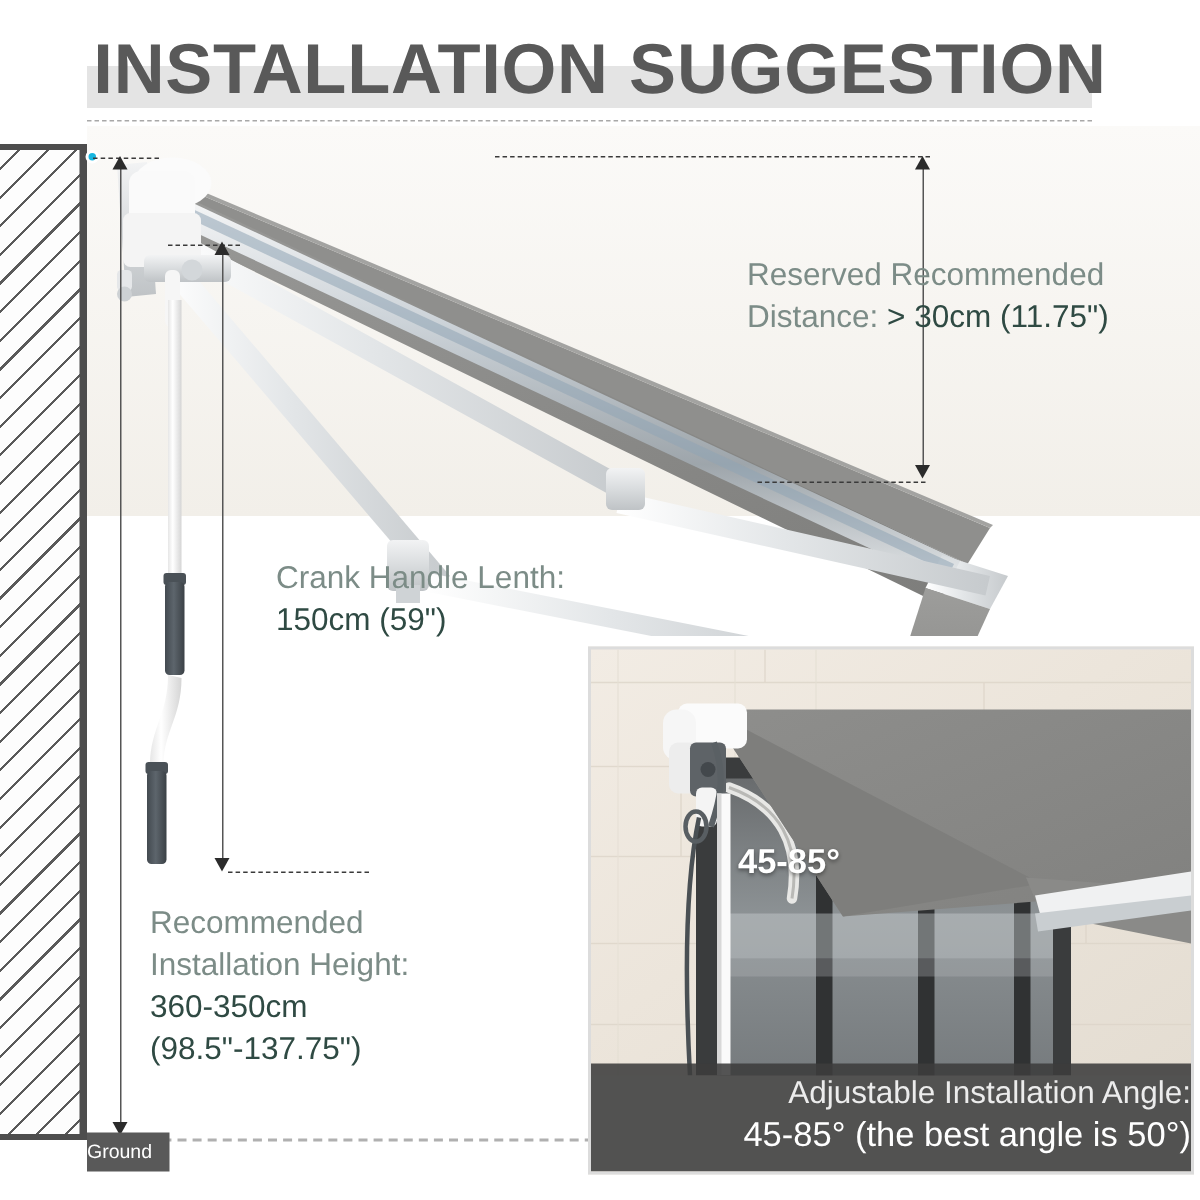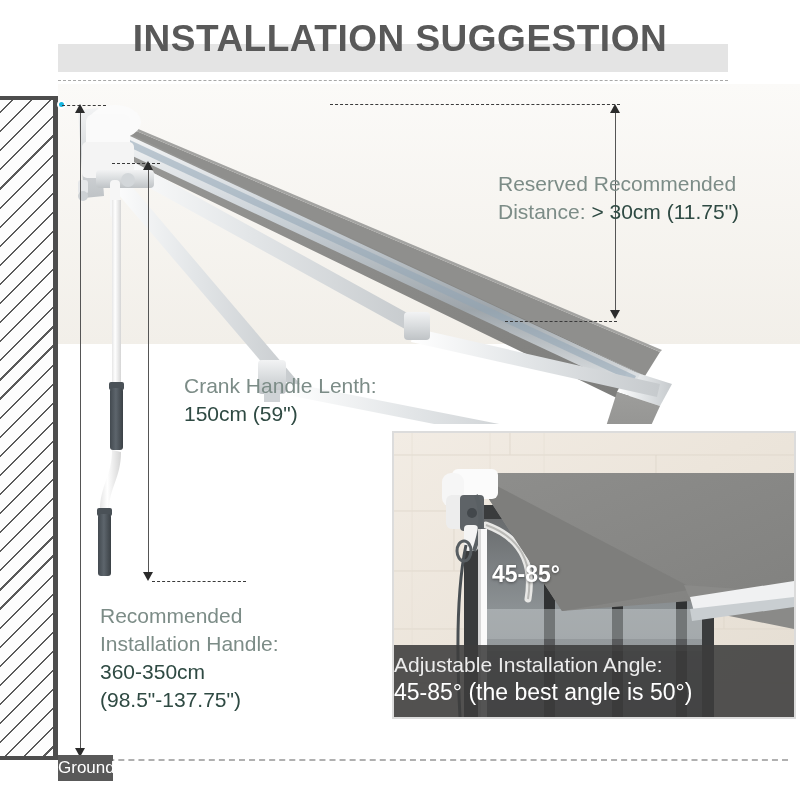--- a/index.html
+++ b/index.html
@@ -3,43 +3,43 @@
 <meta charset="utf-8">
 <style>
   html,body{margin:0;padding:0;background:#fff;}
   body{width:800px;height:800px;position:relative;overflow:hidden;
        font-family:"Liberation Sans",sans-serif;}
 
   
   #title-banner{position:absolute;left:58px;top:44px;width:670px;height:28px;
     background:#e4e4e4;}
   #page-title{position:absolute;left:0;top:18px;width:800px;text-align:center;
-    font-size:37px;letter-spacing:.5px;color:#595959;font-weight:700;
+    font-size:47px;letter-spacing:.5px;color:#595959;font-weight:700;
     font-family:"Liberation Sans",sans-serif;}
   #title-rule{position:absolute;left:58px;top:80px;width:670px;height:0;
     border-top:1px dashed #a8a8a8;}
 
   
   #wall{position:absolute;left:0px;top:96px;width:58px;height:664px;
     background:#fdfdfd;overflow:hidden;}
   #wall-hatch{position:absolute;inset:0;
     background:repeating-linear-gradient(-45deg,
        transparent 0px, transparent 12px,
        #5a5a5a 12px, #5a5a5a 13.5px);}
   #wall-edge{position:absolute;left:53px;top:96px;width:5px;height:664px;
     background:#4d4d4d;}
   #wall-top{position:absolute;left:0;top:96px;width:58px;height:4px;background:#4d4d4d;}
   #wall-bottom{position:absolute;left:0;top:756px;width:58px;height:4px;background:#4d4d4d;}
 
   
   #ground-line{position:absolute;left:58px;top:759px;width:730px;height:0;
     border-top:2px dashed #b0b0b0;}
   #ground-label{position:absolute;left:58px;top:755px;width:55px;height:26px;
-    background:#595959;color:#fff;font-size:17px;line-height:26px;
-    text-align:center;}
+    background:#595959;color:#fff;font-size:13px;line-height:26px;
+    }
 
   
   #awning-art{position:absolute;left:0;top:84px;width:800px;height:340px;}
 
   
   .dim-v{position:absolute;width:0;border-left:1.4px solid #555;}
   .dim-dash-h{position:absolute;height:0;border-top:1.4px dashed #3a3a3a;}
   .arrow-up,.arrow-down{position:absolute;width:0;height:0;
     border-left:5px solid transparent;border-right:5px solid transparent;}
   .arrow-up{border-bottom:9px solid #2b2b2b;}
@@ -50,28 +50,28 @@
   
   .callout{position:absolute;color:#7c8c87;font-size:21px;line-height:28px;
     font-family:"Liberation Sans",sans-serif;}
   .callout .em{color:#2f4a43;}
 
   #c-reserved{left:498px;top:170px;width:300px;}
   #c-crank{left:184px;top:342px;width:290px;margin-top:30px;}
   #c-height{left:100px;top:602px;width:268px;text-align:left;}
 
   
-  #inset{position:absolute;left:392px;top:431px;width:404px;height:288px;
+  #inset{position:absolute;left:392px;top:431px;width:404px;height:352px;
     border:2px solid #dcdcdc;box-sizing:border-box;overflow:hidden;background:#efe9e1;}
   #inset-photo{position:absolute;inset:0;}
   #inset-angle{position:absolute;left:98px;top:128px;color:#fff;font-size:23px;
     font-weight:700;text-shadow:0 1px 3px rgba(0,0,0,.45);}
   #inset-caption{position:absolute;left:0;bottom:0;width:100%;
-    background:rgba(60,60,60,.88);color:#fff;padding:7px 12px 10px 0;
-    text-align:left;box-sizing:border-box;}
+    background:rgba(60,60,60,.88);color:#fff;padding:7px 0 10px 0;
+    text-align:right;box-sizing:border-box;}
   #inset-caption .l1{display:block;font-size:21px;line-height:26px;color:#ececec;}
   #inset-caption .l2{display:block;font-size:23px;line-height:29px;color:#fff;}
 </style>
 </head>
 <body>
 
 <div id="title-banner"></div>
 <div id="page-title">INSTALLATION SUGGESTION</div>
 <div id="title-rule"></div>
 
@@ -203,21 +203,21 @@
   <span>Distance: </span><span class="em">&gt; 30cm (11.75")</span>
 </div>
 
 <div id="c-crank" class="callout">
   <span>Crank Handle Lenth:</span><br>
   <span class="em">150cm (59")</span>
 </div>
 
 <div id="c-height" class="callout">
   <span>Recommended</span><br>
-  <span>Installation Handle:</span><br>
+  <span>Installation Height:</span><br>
   <span class="em">360-350cm</span><br>
   <span class="em">(98.5"-137.75")</span>
 </div>
 
 <div id="inset">
   <svg id="inset-photo" viewBox="0 0 400 284" preserveAspectRatio="none">
     <defs>
       <linearGradient id="stoneW" x1="0" y1="0" x2="1" y2="1">
         <stop offset="0%" stop-color="#f2ece4"></stop>
         <stop offset="45%" stop-color="#ece5db"></stop>

